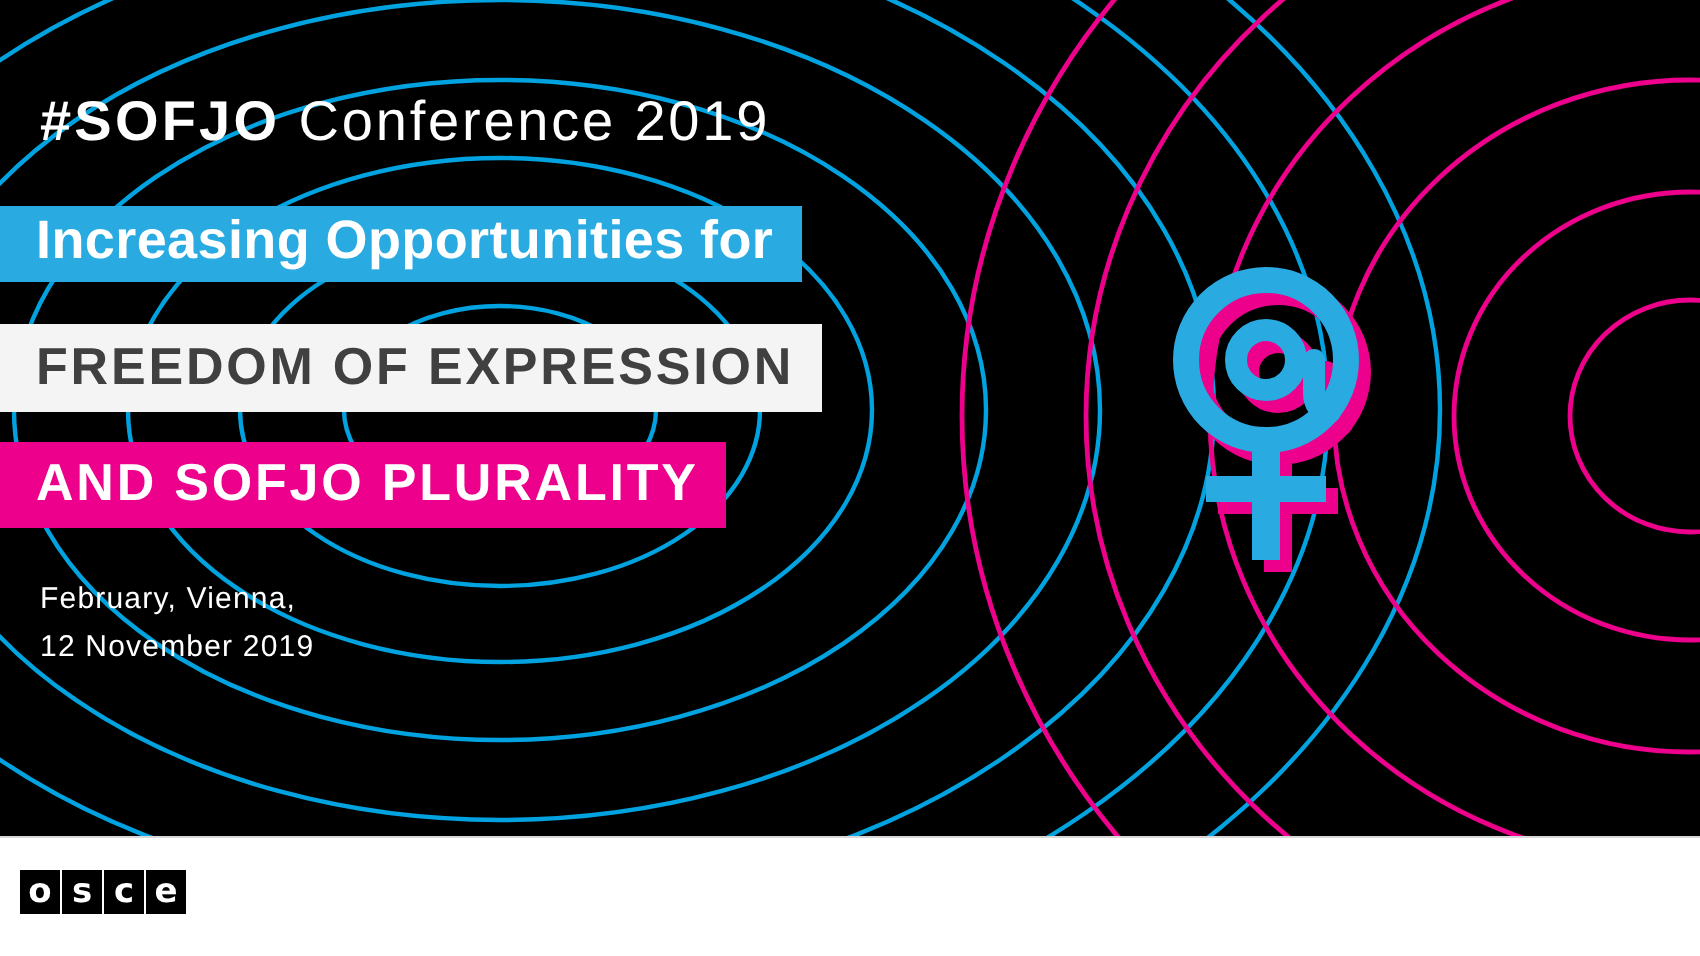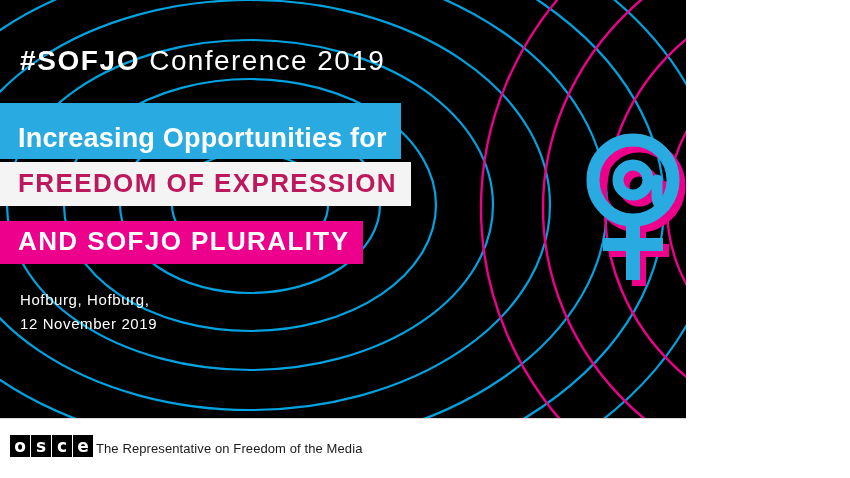--- a/index.html
+++ b/index.html
@@ -1,18 +1,18 @@
 <!DOCTYPE html>
 <html><head>
 <meta charset="utf-8">
 <style>
   html,body{margin:0;padding:0;background:#ffffff;}
   .poster{
     position:relative;
-    width:686px;height:478px;
+    width:850px;height:478px;
     overflow:hidden;
     background:#000000;
     font-family:"Liberation Sans", sans-serif;
   }
   .bg-rings{position:absolute;left:0;top:0;width:850px;height:478px;}
   .stage{position:absolute;left:0;top:0;width:850px;height:418px;overflow:hidden;}
 
   
   .title{
     position:absolute;left:20px;top:46px;
@@ -32,33 +32,33 @@
   }
 
   .bar{
     position:absolute;left:0;
     display:inline-block;
     white-space:nowrap;
     box-sizing:border-box;
   }
   .bar-1{
     top:103px;
-    padding:20px 14px 6px 18px;
+    padding:2px 14px 6px 18px;
     background:#29abe2;
     color:#ffffff;
     font-size:27px;
     line-height:30px;
     font-weight:600;
     letter-spacing:.2px;
   }
   .bar-2{
     top:162px;
     padding:7px 14px 8px 18px;
     background:#f4f4f4;
-    color:#be185d;
+    color:#404040;
     font-size:26px;
     line-height:29px;
     font-weight:700;
     letter-spacing:1.4px;
   }
   .bar-3{
     top:221px;
     padding:6px 14px 8px 18px;
     background:#ec008c;
     color:#ffffff;
@@ -144,21 +144,21 @@
 
     <div class="title">
       <span class="tag">#SOFJO</span><span class="rest"> Conference 2019</span>
     </div>
 
     <div class="bar bar-1">Increasing Opportunities for</div>
     <div class="bar bar-2">FREEDOM OF EXPRESSION</div>
     <div class="bar bar-3">AND SOFJO PLURALITY</div>
 
     <div class="venue">
-      <div>Hofburg, Hofburg,</div>
+      <div>February, Vienna,</div>
       <div>12 November 2019</div>
     </div>
 
     <svg class="mark" viewBox="0 0 150 170">
       <g transform="translate(6,6)">
         <circle cx="58" cy="52" r="40" fill="none" stroke="#ec008c" stroke-width="13"></circle>
         <circle cx="58" cy="52" r="15" fill="none" stroke="#ec008c" stroke-width="11"></circle>
         <path d="M82 52 L82 68 Q82 78 90 78" fill="none" stroke="#ec008c" stroke-width="11" stroke-linecap="round"></path>
         <rect x="51" y="88" width="14" height="64" fill="#ec008c"></rect>
         <rect x="28" y="110" width="60" height="13" fill="#ec008c"></rect>
@@ -176,15 +176,14 @@
 
   <div class="footer"></div>
 
   <div class="osce-logo">
     <div class="sq">o</div>
     <div class="sq">s</div>
     <div class="sq">c</div>
     <div class="sq">e</div>
   </div>
 
-  <div class="footer-text">The Representative on Freedom of the Media</div>
 
 </div>
 
 </body></html>

